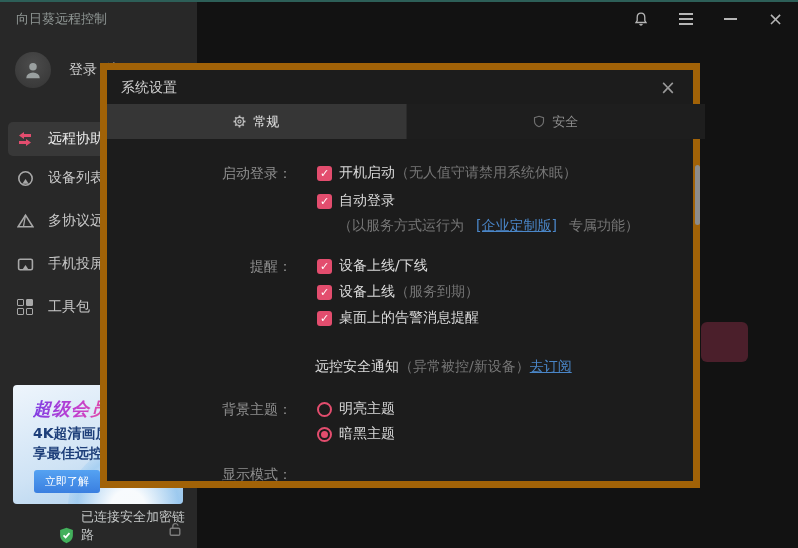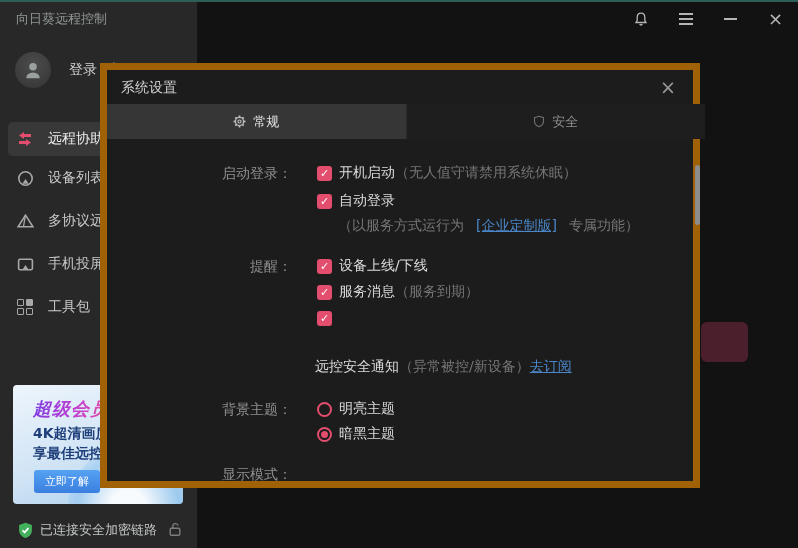--- a/index.html
+++ b/index.html
@@ -40,21 +40,21 @@
   .banner-rings { position:absolute; left:55px; top:62px; width:120px; height:120px; border-radius:50%; background:radial-gradient(circle, rgba(255,255,255,.9) 20%, rgba(142,196,240,.55) 60%, rgba(142,196,240,.15) 75%); }
   .banner-title { position:absolute; left:20px; top:12px; font-size:18px; font-weight:bold; font-style:italic; letter-spacing:1px; color:#a43ecf; }
   @supports (-webkit-background-clip:text) {
     .banner-title { background:linear-gradient(100deg,#7b3fe4 0%,#c03ed0 55%,#e84fa0 100%); -webkit-background-clip:text; -webkit-text-fill-color:transparent; }
   }
   .banner-l1 { position:absolute; left:20px; top:40px; font-size:14px; font-weight:bold; color:#1e3f7a; }
   .banner-l2 { position:absolute; left:20px; top:60px; font-size:14px; font-weight:bold; color:#1e3f7a; white-space:nowrap; }
   .banner-cta { position:absolute; left:21px; top:85px; width:66px; height:23px; border-radius:3px; background:linear-gradient(180deg,#55a2f2,#3a7fe0); color:#fff; font-size:11px; display:flex; align-items:center; justify-content:center; cursor:pointer; }
 
   
-  .statusbar { position:absolute; left:0; top:514px; width:197px; height:28px; display:flex; align-items:center; z-index:1; }
+  .statusbar { position:absolute; left:0; top:514px; width:197px; height:28px; display:flex; align-items:flex-end; z-index:1;padding-left:41px; }
   .statusbar .txt { margin-left:6px; font-size:13px; color:#c3c6c6; }
   .shield-wrap { margin-left:17px; display:flex; }
   .lock-wrap { position:absolute; right:14px; top:5px; cursor:pointer; }
 
   
   .red-peek { position:absolute; left:701px; top:322px; width:47px; height:40px; background:#4b1f2b; border-radius:6px; z-index:3; cursor:pointer; }
 
   
   .dialog { position:absolute; left:100px; top:63px; width:600px; height:425px; background:#1c1c1c; border:7px solid #a16207; z-index:10; }
   .dlg-head { position:absolute; left:0; top:0; width:100%; height:34px; }
@@ -258,27 +258,28 @@
       <div class="row" style="left:210px; top:116px;">
         <span class="cb">
             <span>✓</span>
           </span>
         <span>设备上线/下线</span>
       </div>
       <div class="row" style="left:210px; top:142px;">
         <span class="cb">
             <span>✓</span>
           </span>
-        <span>服务消息</span>
+        <span>设备上线</span>
         <span class="note">（服务到期）</span>
       </div>
       <div class="row" style="left:210px; top:168px;">
         <span class="cb">
             <span>✓</span>
           </span>
+        <span>桌面上的告警消息提醒</span>
       </div>
       <div class="row" style="left:208px; top:217px;">
         <span>远控安全通知</span>
         <span class="note">（异常被控/新设备）</span>
         <span class="lnk">去订阅</span>
       </div>
 
       <div class="sec-label" style="top:259px;">背景主题：</div>
       <div class="row" style="left:210px; top:259px;">
         <span class="radio">

